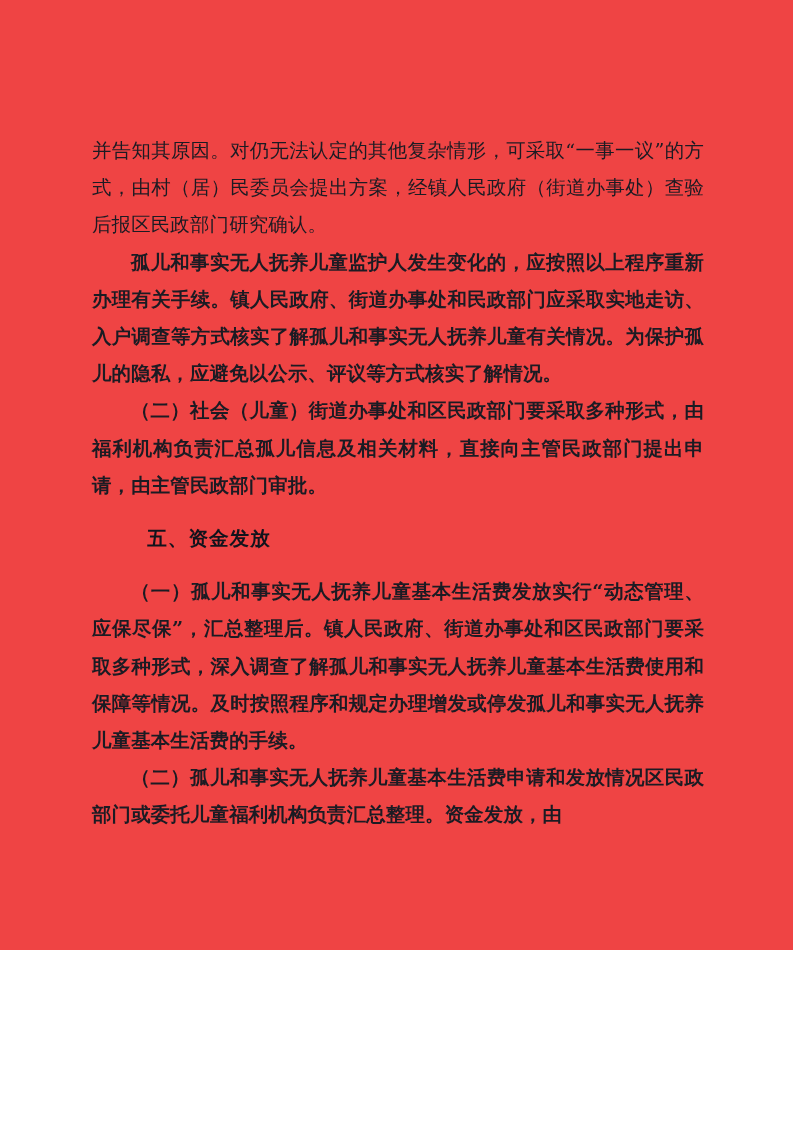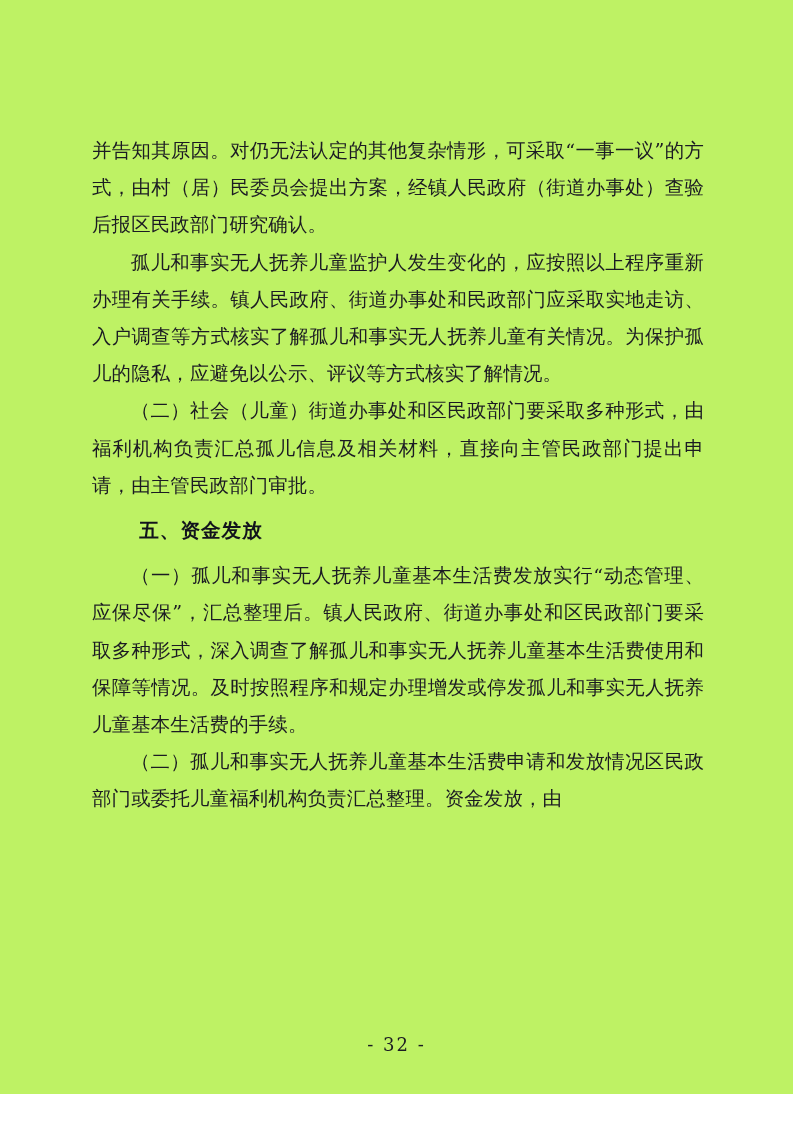--- a/index.html
+++ b/index.html
@@ -3,22 +3,22 @@
 <meta charset="utf-8">
 <style>
   html, body {
     margin: 0;
     padding: 0;
     background: #ffffff;
   }
   .page {
     position: relative;
     width: 793px;
-    height: 1094px;
-    background: #bef264;
+    height: 950px;
+    background: #ef4444;
     margin: 0 auto;
     overflow: hidden;
     box-sizing: border-box;
   }
   .content {
     position: absolute;
     left: 92px;
     top: 132px;
     width: 612px;
   }
@@ -27,29 +27,30 @@
     font-size: 19.4px;
     line-height: 37.2px;
     color: #1b1b23;
     text-align: justify;
     text-justify: inter-ideograph;
     margin: 0;
     letter-spacing: 0.2px;
   }
   .indent {
     text-indent: 2em;
+    font-weight: bold;
   }
   .heading {
     font-family: "DejaVu Serif", "Liberation Serif", serif;
     font-size: 19.6px;
     line-height: 37.2px;
     color: #11131c;
     font-weight: bold;
     text-indent: 2em;
-    margin: 8px;
+    margin: 16px;
     letter-spacing: 1px;
   }
   .footer {
     position: absolute;
     left: 0;
     right: 0;
     top: 1034px;
     text-align: center;
     font-family: "DejaVu Serif", "Liberation Serif", serif;
     font-size: 18px;

